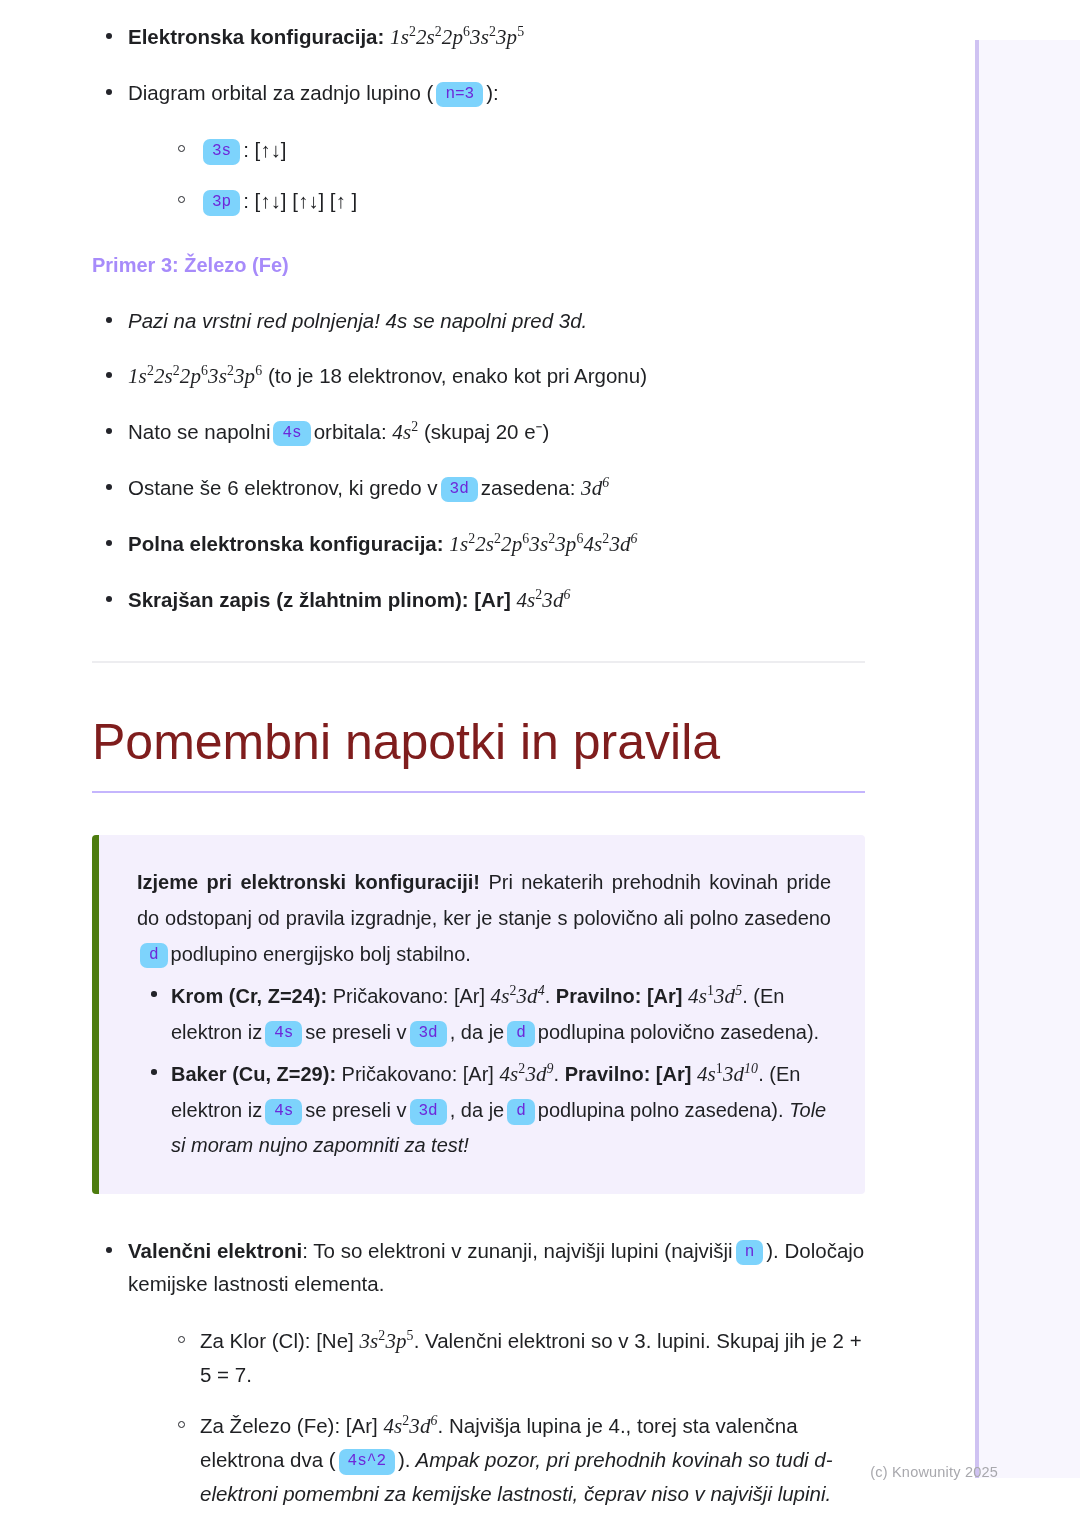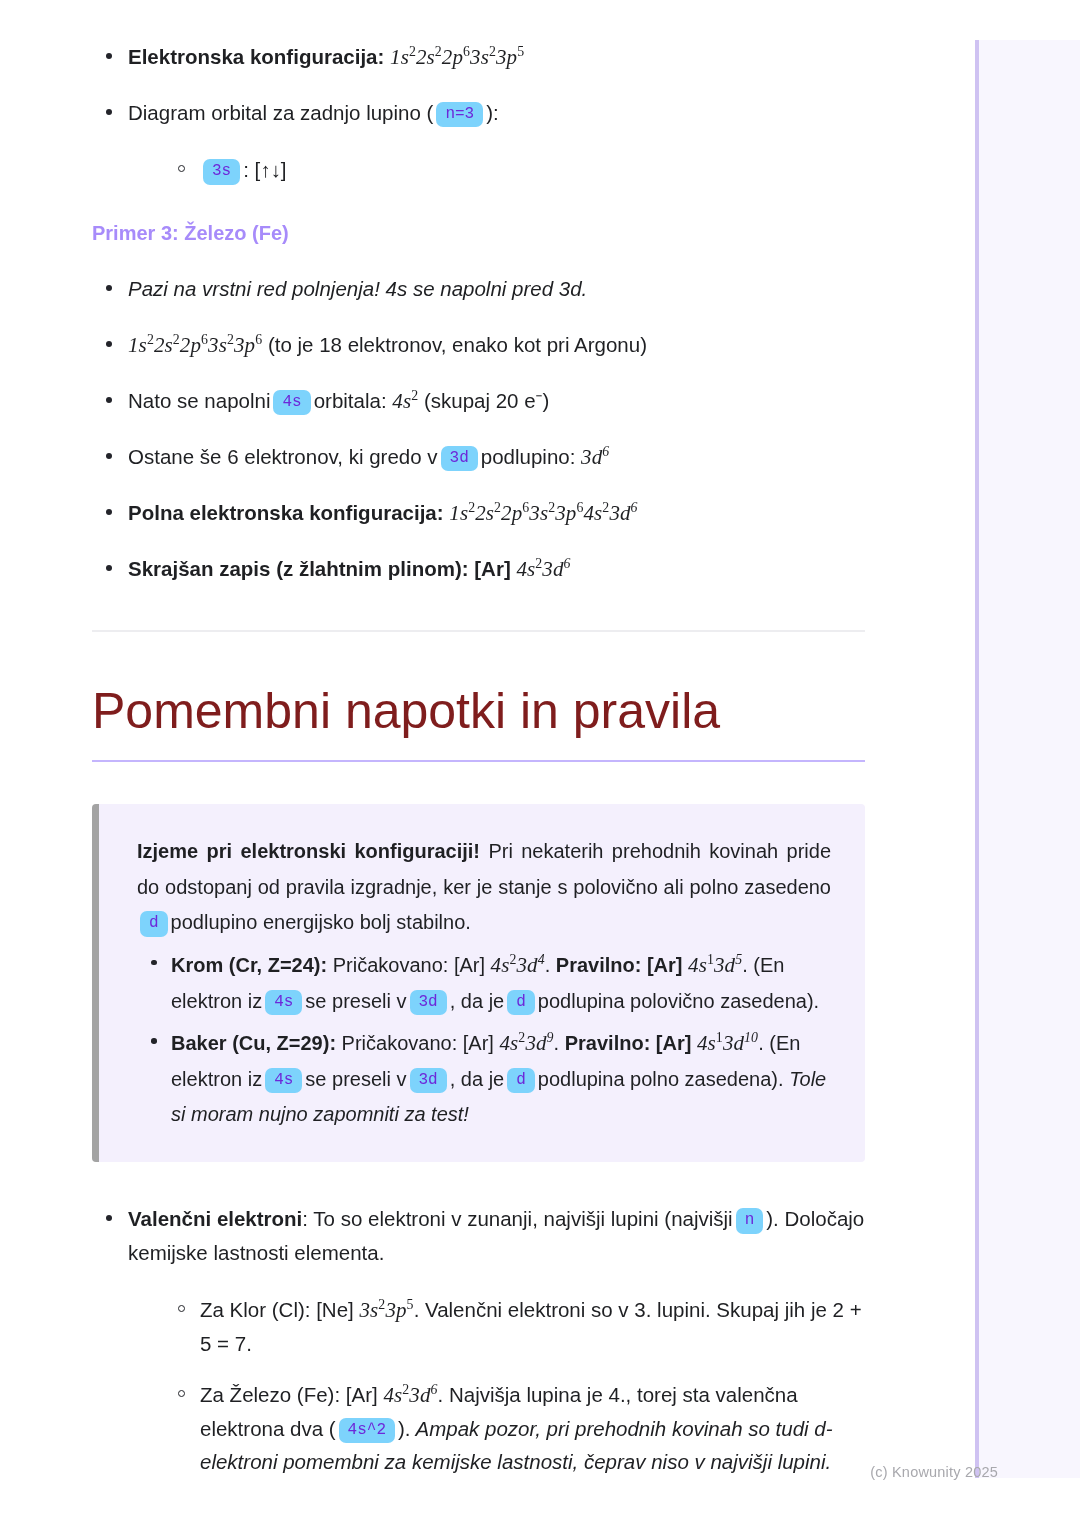--- a/index.html
+++ b/index.html
@@ -28,21 +28,21 @@
     box-sizing: border-box;
   }
 
   .page {
     position: absolute;
     top: 0;
     left: 0;
     width: 957px;
     height: 1528px;
     box-sizing: border-box;
-    padding: 40px 92px 0 92px;
+    padding: 20px 92px 0 92px;
   }
 
   ul, ol {
     margin: 0;
     padding: 0;
     list-style: none;
   }
 
   li.bullet {
     position: relative;
@@ -145,21 +145,21 @@
 
   hr.rule {
     border: none;
     border-top: 2px solid #ededf0;
     margin: 44px 0 48px 0;
   }
 
   .callout {
     position: relative;
     background: #f4f0fd;
-    border-left: 7px solid #a3a3a3;
+    border-left: 7px solid #4d7c0f;
     border-radius: 4px;
     margin: 42px 0 40px 0;
     padding: 30px 34px 30px 38px;
     box-sizing: border-box;
   }
   .callout > p {
     margin: 0;
     font-size: 20px;
     line-height: 1.78;
     text-align: justify;
@@ -202,20 +202,23 @@
       <b>Elektronska konfiguracija:</b>
       <span class="m"><span class="v">1s</span><sup>2</sup><span class="v">2s</span><sup>2</sup><span class="v">2p</span><sup>6</sup><span class="v">3s</span><sup>2</sup><span class="v">3p</span><sup>5</sup></span>
     </li>
 
     <li class="bullet">
       <span>Diagram orbital za zadnjo lupino (</span><span class="chip">n=3</span><span>):</span>
       <ul class="sublist">
         <li class="subbullet">
           <span class="chip">3s</span><span>: [↑↓]</span>
         </li>
+        <li class="subbullet">
+          <span class="chip">3p</span><span>: [↑↓] [↑↓] [↑ ]</span>
+        </li>
       </ul>
     </li>
   </ul>
 
   <h2 class="section-heading">Primer 3: Železo (Fe)</h2>
 
   <ul>
 
     <li class="bullet">
       <i>Pazi na vrstni red polnjenja! 4s se napolni pred 3d.</i>
@@ -224,21 +227,21 @@
     <li class="bullet">
       <span class="m"><span class="v">1s</span><sup>2</sup><span class="v">2s</span><sup>2</sup><span class="v">2p</span><sup>6</sup><span class="v">3s</span><sup>2</sup><span class="v">3p</span><sup>6</sup></span><span> (to je 18 elektronov, enako kot pri Argonu)</span>
     </li>
 
     <li class="bullet">
       <span>Nato se napolni</span><span class="chip">4s</span><span>orbitala:</span>
       <span class="m"><span class="v">4s</span><sup>2</sup></span><span> (skupaj 20 e⁻)</span>
     </li>
 
     <li class="bullet">
-      <span>Ostane še 6 elektronov, ki gredo v</span><span class="chip">3d</span><span>podlupino:</span>
+      <span>Ostane še 6 elektronov, ki gredo v</span><span class="chip">3d</span><span>zasedena:</span>
       <span class="m"><span class="v">3d</span><span class="vsup">6</span></span>
     </li>
 
     <li class="bullet">
       <b>Polna elektronska konfiguracija:</b>
       <span class="m"><span class="v">1s</span><sup>2</sup><span class="v">2s</span><sup>2</sup><span class="v">2p</span><sup>6</sup><span class="v">3s</span><sup>2</sup><span class="v">3p</span><sup>6</sup><span class="v">4s</span><sup>2</sup><span class="v">3d</span><span class="vsup">6</span></span>
     </li>
 
     <li class="bullet">
       <b>Skrajšan zapis (z žlahtnim plinom): [Ar]</b>

